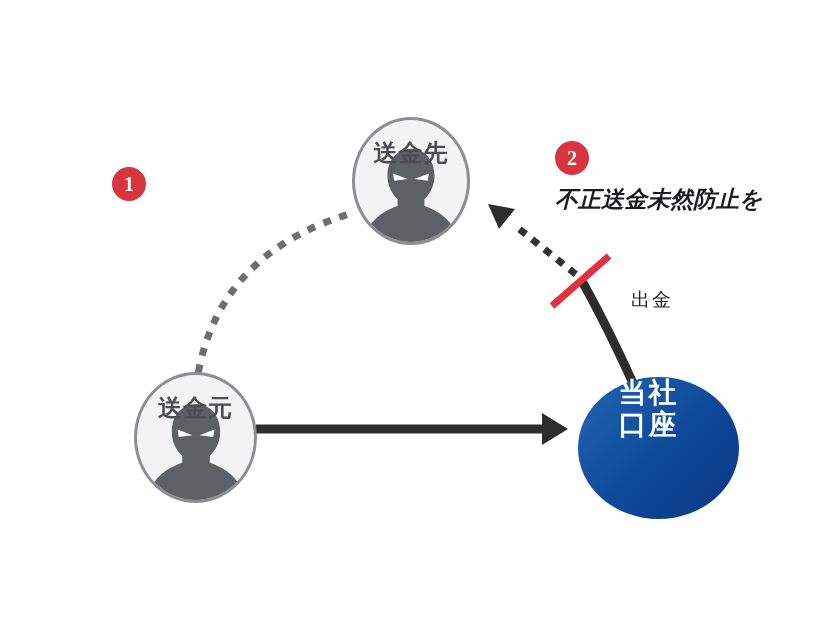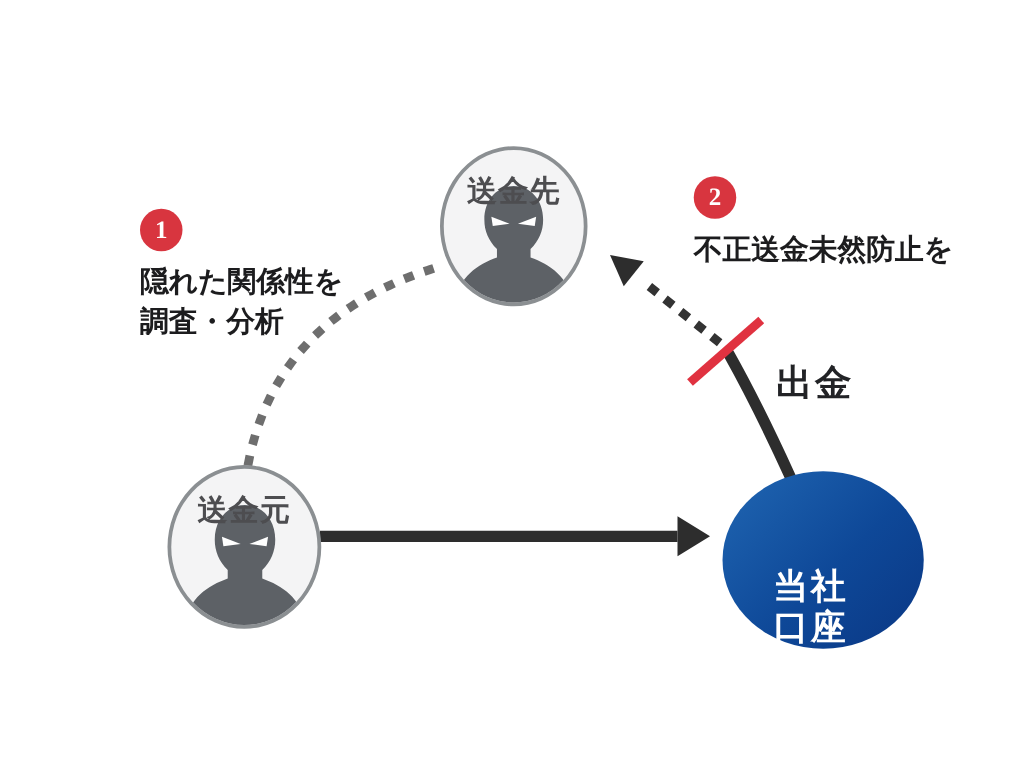--- a/index.html
+++ b/index.html
@@ -22,45 +22,46 @@
   .person-node svg.silhouette{
     position:absolute;bottom:-2px;left:50%;transform:translateX(-50%);
   }
   .node-recipient{left:352px;top:117px;width:118px;height:128px;}
   .node-sender{left:134px;top:372px;width:123px;height:131px;}
 
   
   .node-account{
     position:absolute;left:578px;top:377px;width:161px;height:142px;border-radius:50%;
     background:linear-gradient(135deg,#2066b2 0%,#0e4898 55%,#0a3784 100%);
-    display:flex;align-items:flex-end;justify-content:center;
+    display:flex;align-items:flex-start;justify-content:center;
   }
   .node-account .account-label{
     color:#ffffff;font-weight:bold;font-size:28px;line-height:1.16;
     letter-spacing:2px;text-align:center;transform:translateX(-10px);
   }
 
   
   .annotation{position:absolute;color:#1c1c1e;}
   .badge{
     width:34px;height:34px;border-radius:50%;background:#d8353f;
     color:#ffffff;font-size:20px;font-weight:bold;
     display:flex;align-items:center;justify-content:center;
   }
   .annotation .caption{
     margin-top:9px;font-size:23px;font-weight:bold;line-height:32px;
     white-space:nowrap;
+    font-style:italic;
   }
   .annotation-1{left:112px;top:167px;}
   .annotation-2{left:555px;top:141px;}
 
   
   .edge-label{
     position:absolute;width:120px;text-align:center;
-    font-size:29px;font-weight:bold;color:#222326;letter-spacing:2px;
+    font-size:19px;font-weight:normal;color:#222326;letter-spacing:2px;
   }
   .label-deposit{left:349px;top:446px;}
   .label-withdrawal{left:592px;top:287px;}
 </style>
 </head>
 <body>
 
 <div class="stage">
 
   <svg class="links" viewBox="0 0 826 620">
@@ -100,24 +101,20 @@
 
   <div class="node-account">
     <div class="account-label">
       <div>当社</div>
       <div>口座</div>
     </div>
   </div>
 
   <div class="annotation annotation-1">
     <div class="badge">1</div>
-    <div class="caption">
-      <div>隠れた関係性を</div>
-      <div>調査・分析</div>
-    </div>
   </div>
 
   <div class="annotation annotation-2">
     <div class="badge">2</div>
     <div class="caption">
       <div>不正送金未然防止を</div>
     </div>
   </div>
 
   <div class="edge-label label-withdrawal">出金</div>

